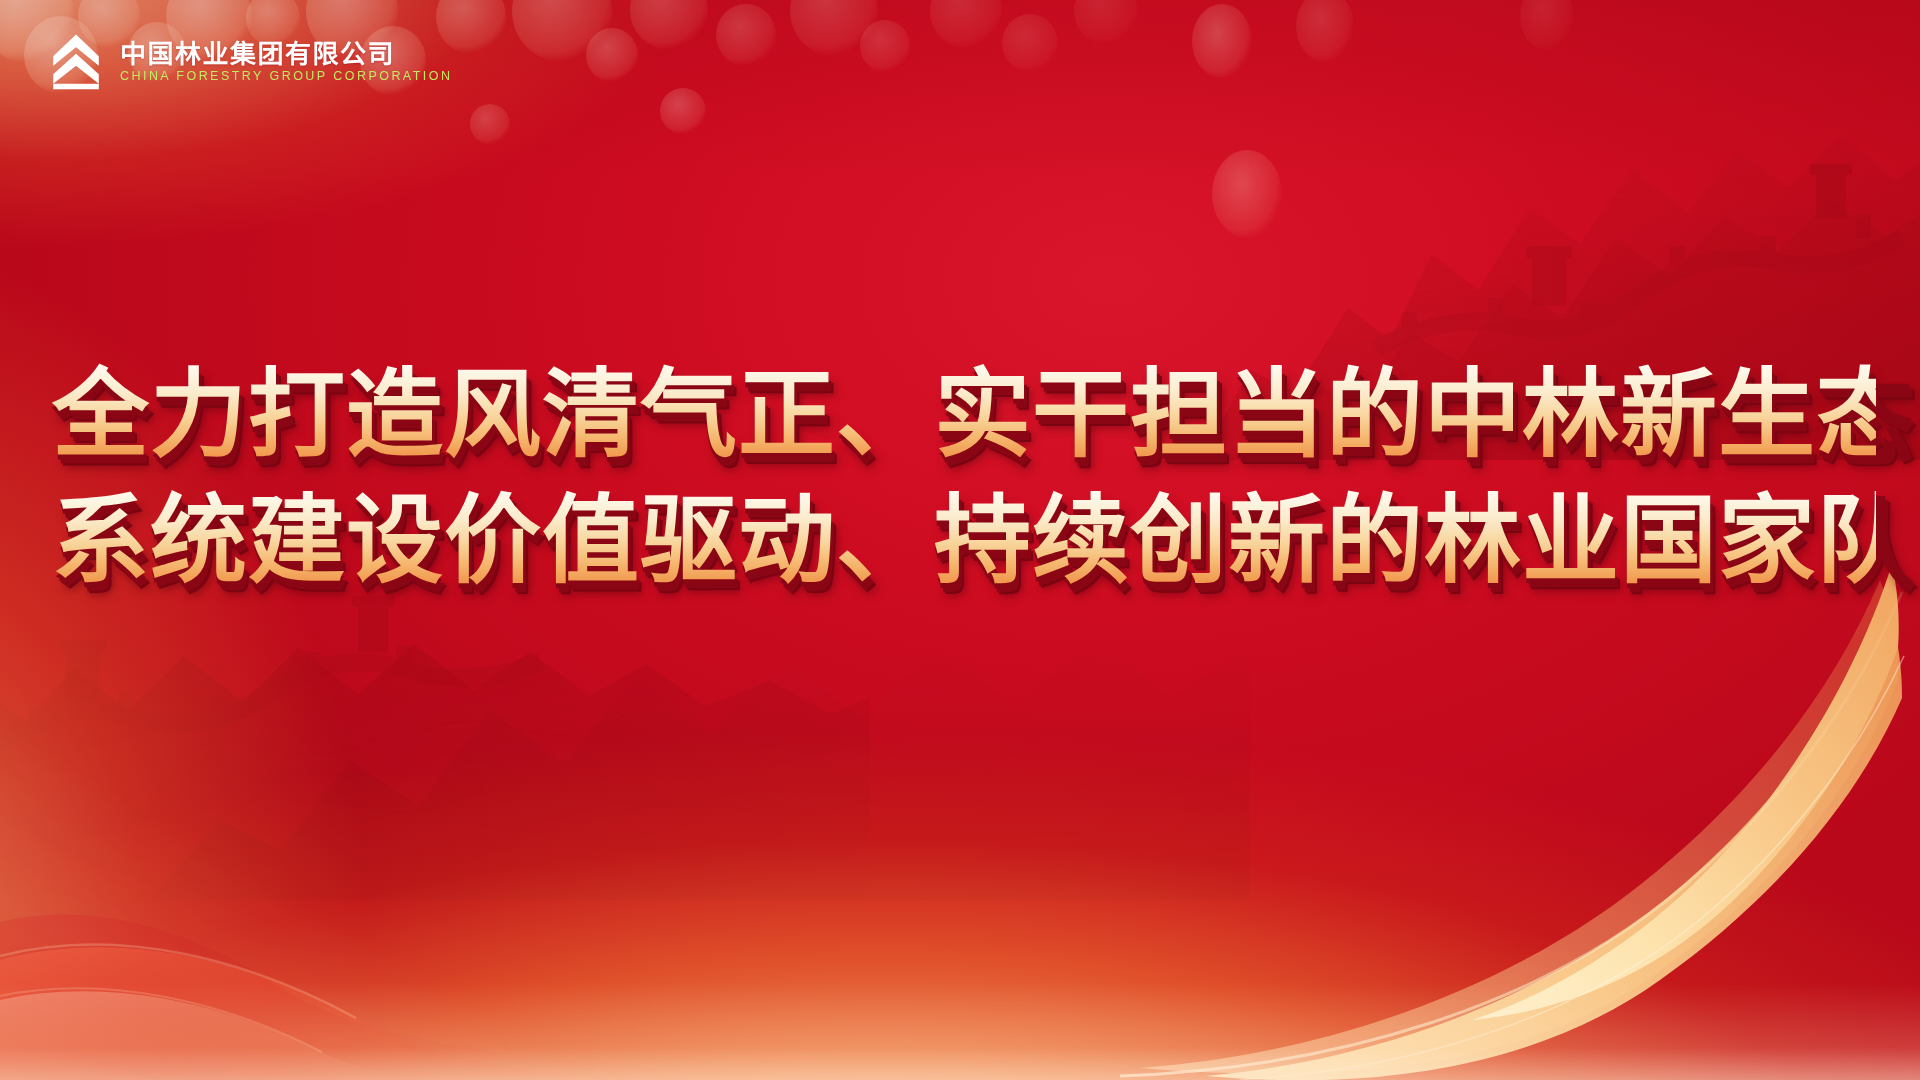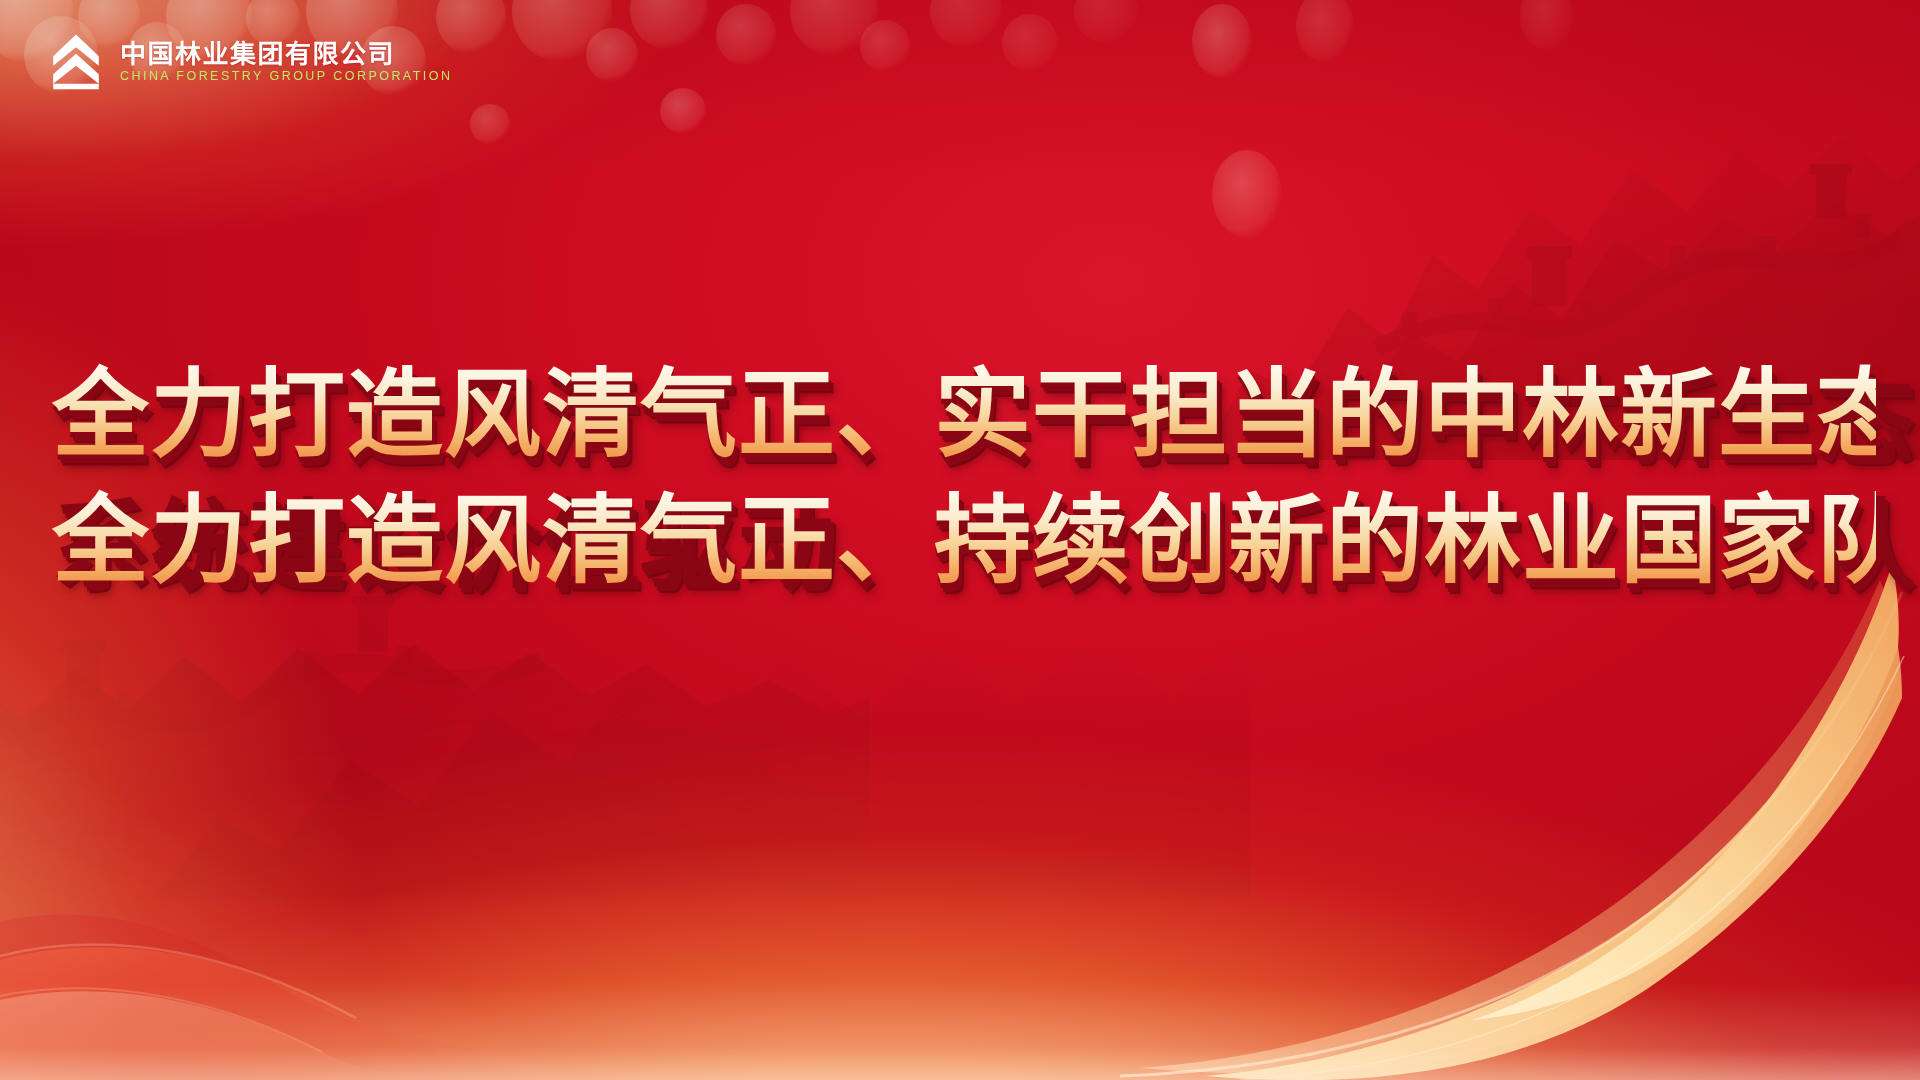--- a/index.html
+++ b/index.html
@@ -524,16 +524,16 @@
     </svg>
 
     <div id="logo-text">
       <div id="logo-cn">中国林业集团有限公司</div>
       <div id="logo-en">CHINA FORESTRY GROUP CORPORATION</div>
     </div>
   </div>
 
   <div id="headline">
     <span class="hl-line hl-fill" data-shadow="全力打造风清气正、实干担当的中林新生态">全力打造风清气正、实干担当的中林新生态</span>
-    <span class="hl-line hl-fill" data-shadow="系统建设价值驱动、持续创新的林业国家队">全力打造风清气正、持续创新的林业国家队</span>
+    <span class="hl-line hl-fill" data-shadow="系统建设价值驱动、持续创新的林业国家队">系统建设价值驱动、持续创新的林业国家队</span>
   </div>
 
 </div>
 
 </body></html>

